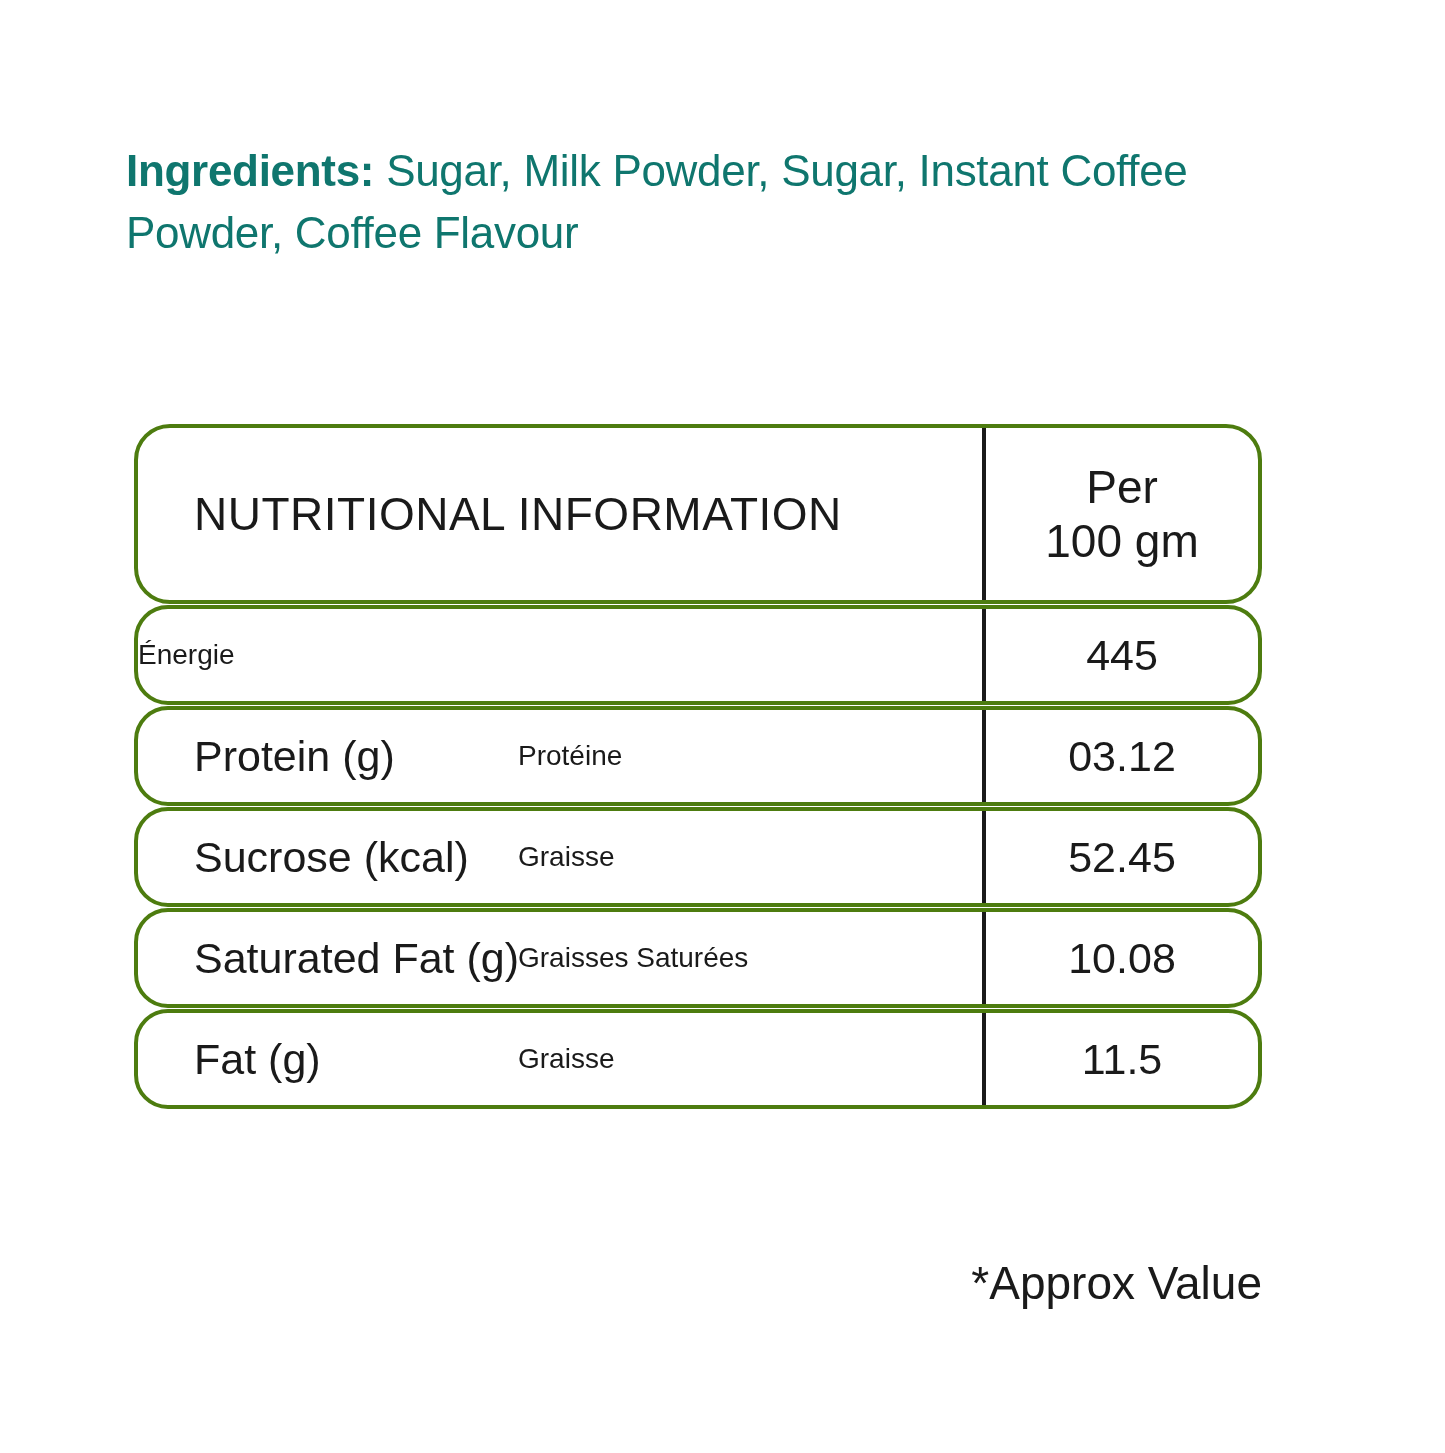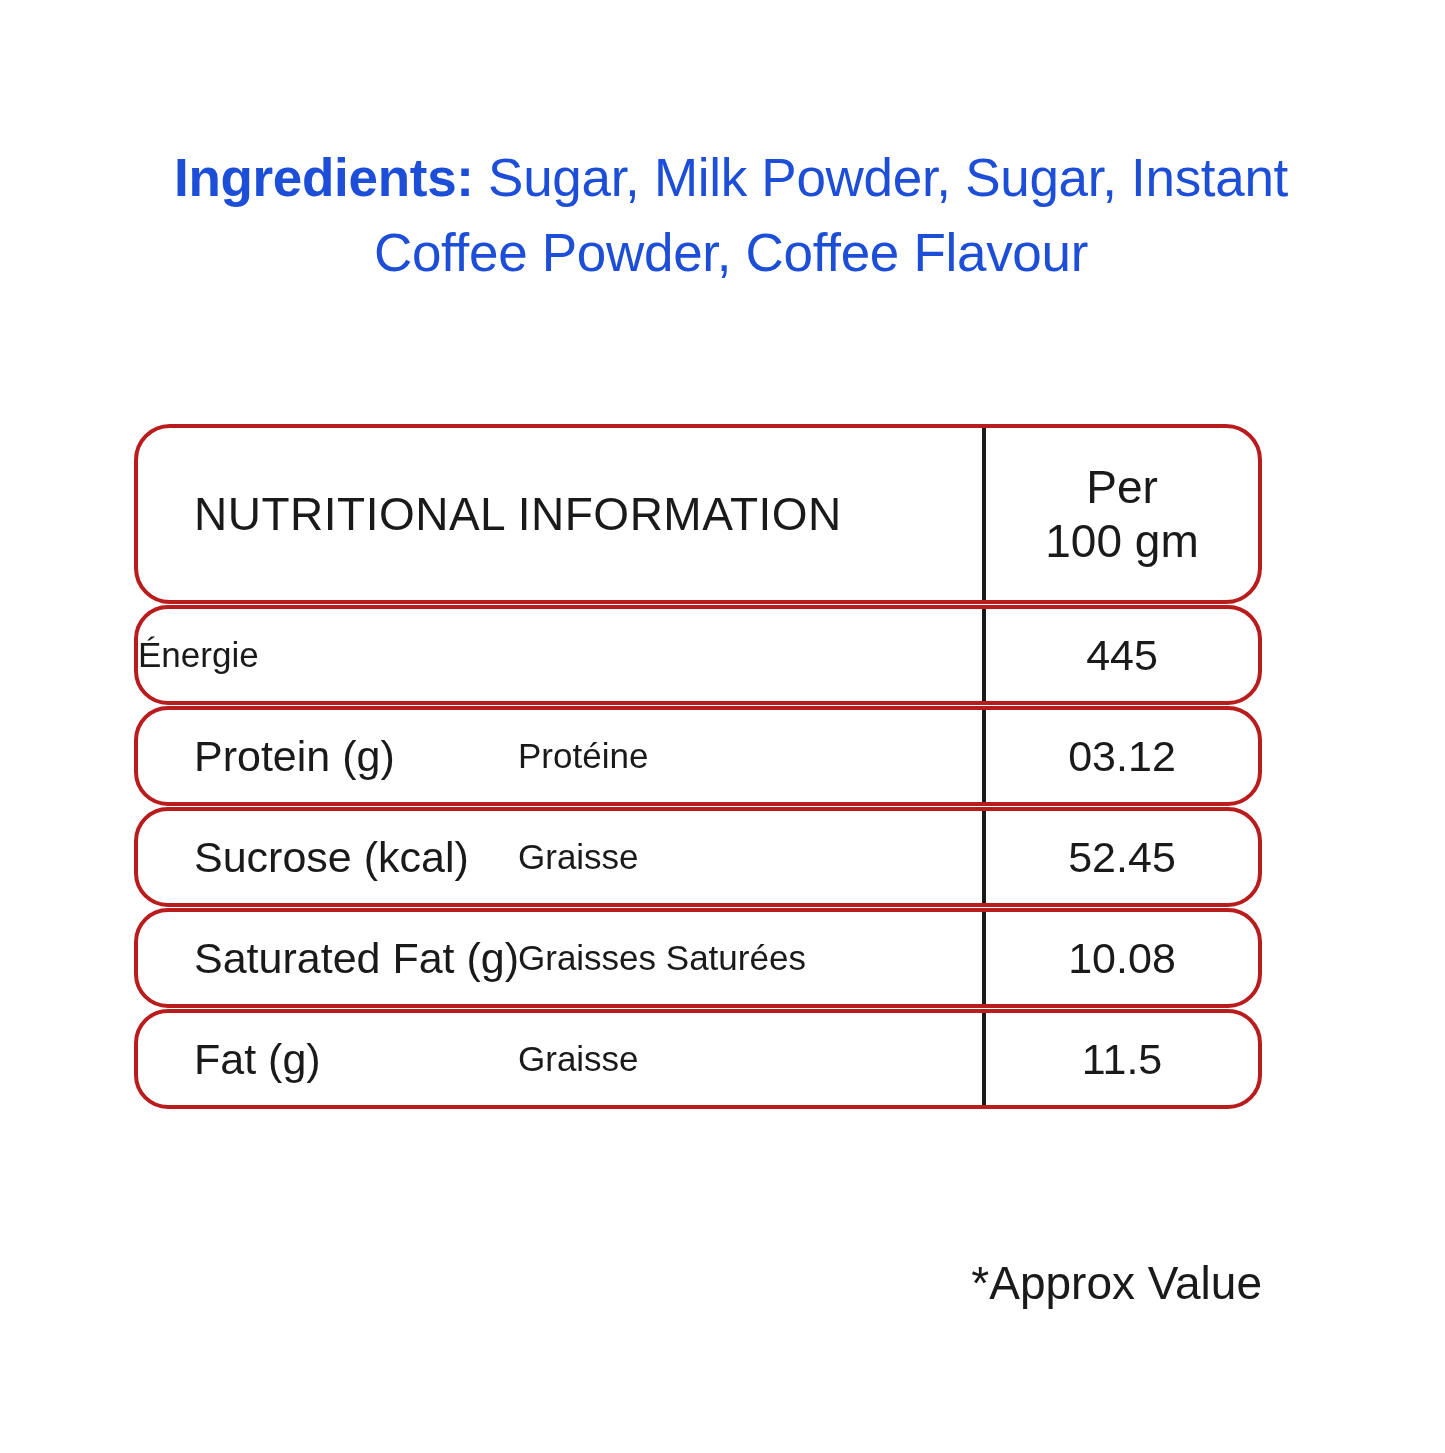--- a/index.html
+++ b/index.html
@@ -21,41 +21,40 @@
     width: 1445px;
     height: 1453px;
   }
 
   
   .ingredients {
     position: absolute;
     left: 126px;
     top: 140px;
     width: 1210px;
-    font-size: 53px;
+    font-size: 44px;
     line-height: 1.42;
-    color: #1d4ed8;
+    color: #0f766e;
     letter-spacing: -0.3px;
-    text-align: center;
   }
   .ingredients .label {
     font-weight: bold;
   }
 
   
   .nutri-table {
     position: absolute;
     left: 134px;
     top: 424px;
     width: 1128px;
   }
   .row {
     position: relative;
     box-sizing: border-box;
-    border: 4px solid #b91c1c;
+    border: 4px solid #4d7c0f;
     border-radius: 34px;
     height: 100px;
     margin-bottom: 1px;
     display: flex;
     align-items: center;
     background: #ffffff;
   }
   .row.header {
     height: 180px;
     border-radius: 36px;
@@ -64,21 +63,21 @@
     width: 380px;
     padding-left: 56px;
     box-sizing: border-box;
     font-size: 43px;
     color: #1a1a1a;
     white-space: nowrap;
   }
   .c-fr {
     flex: 1;
     padding-left: 0px;
-    font-size: 35px;
+    font-size: 28px;
     color: #1a1a1a;
     white-space: nowrap;
   }
   .c-val {
     width: 276px;
     box-sizing: border-box;
     border-left: 4px solid #1a1a1a;
     align-self: stretch;
     display: flex;
     align-items: center;

